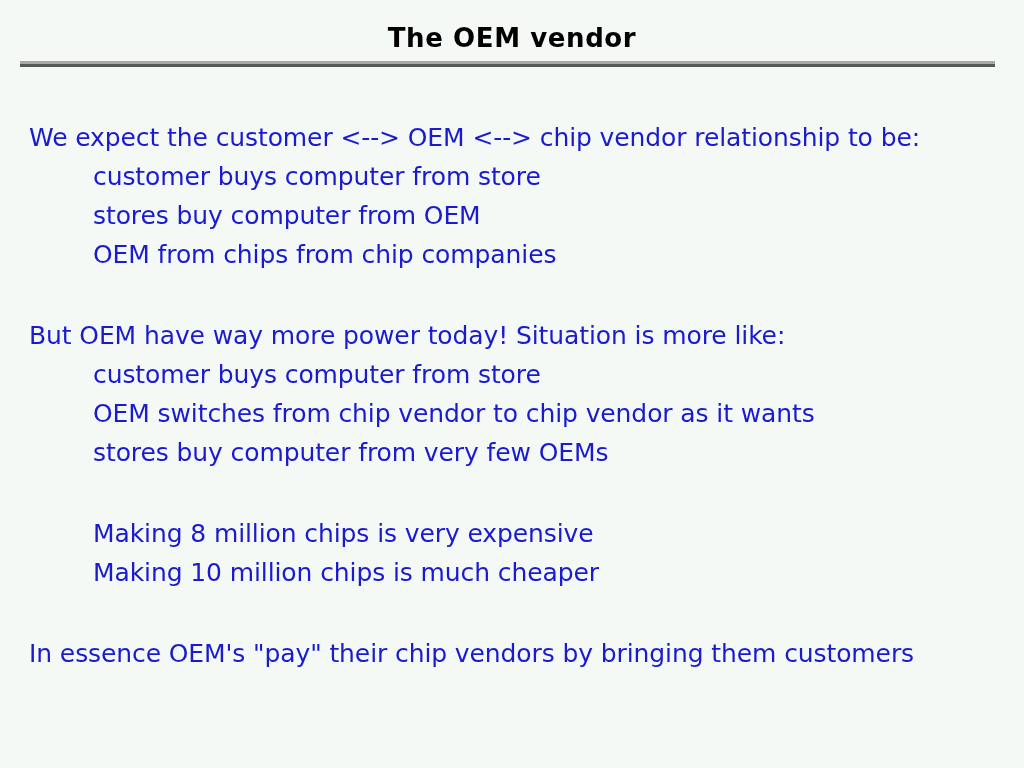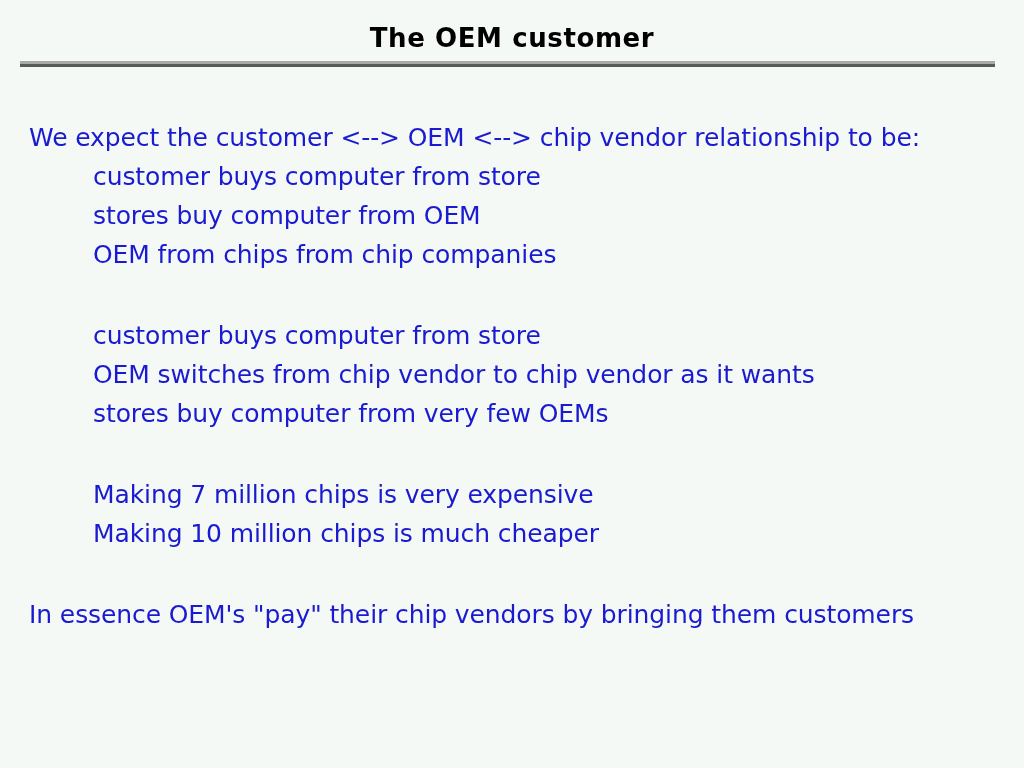--- a/index.html
+++ b/index.html
@@ -79,41 +79,42 @@
 
   .line.sub {
     margin-left: 93px;
   }
 </style>
 </head>
 <body>
 
 <div class="slide">
 
-  <div class="slide-title">The OEM customer</div>
+  <div class="slide-title">The OEM vendor</div>
 
   <div class="title-rule"></div>
 
   <div class="body-area">
 
     <div class="block">
       <div class="line main">We expect the customer &lt;--&gt; OEM &lt;--&gt; chip vendor relationship to be:</div>
       <div class="line sub">customer buys computer from store</div>
       <div class="line sub">stores buy computer from OEM</div>
       <div class="line sub">OEM from chips from chip companies</div>
     </div>
 
     <div class="block">
+      <div class="line main">But OEM have way more power today! Situation is more like:</div>
       <div class="line sub">customer buys computer from store</div>
       <div class="line sub">OEM switches from chip vendor to chip vendor as it wants</div>
       <div class="line sub">stores buy computer from very few OEMs</div>
     </div>
 
     <div class="block">
-      <div class="line sub">Making 7 million chips is very expensive</div>
+      <div class="line sub">Making 8 million chips is very expensive</div>
       <div class="line sub">Making 10 million chips is much cheaper</div>
     </div>
 
     <div class="block">
       <div class="line main">In essence OEM's "pay" their chip vendors by bringing them customers</div>
     </div>
 
   </div>
 </div>
 

